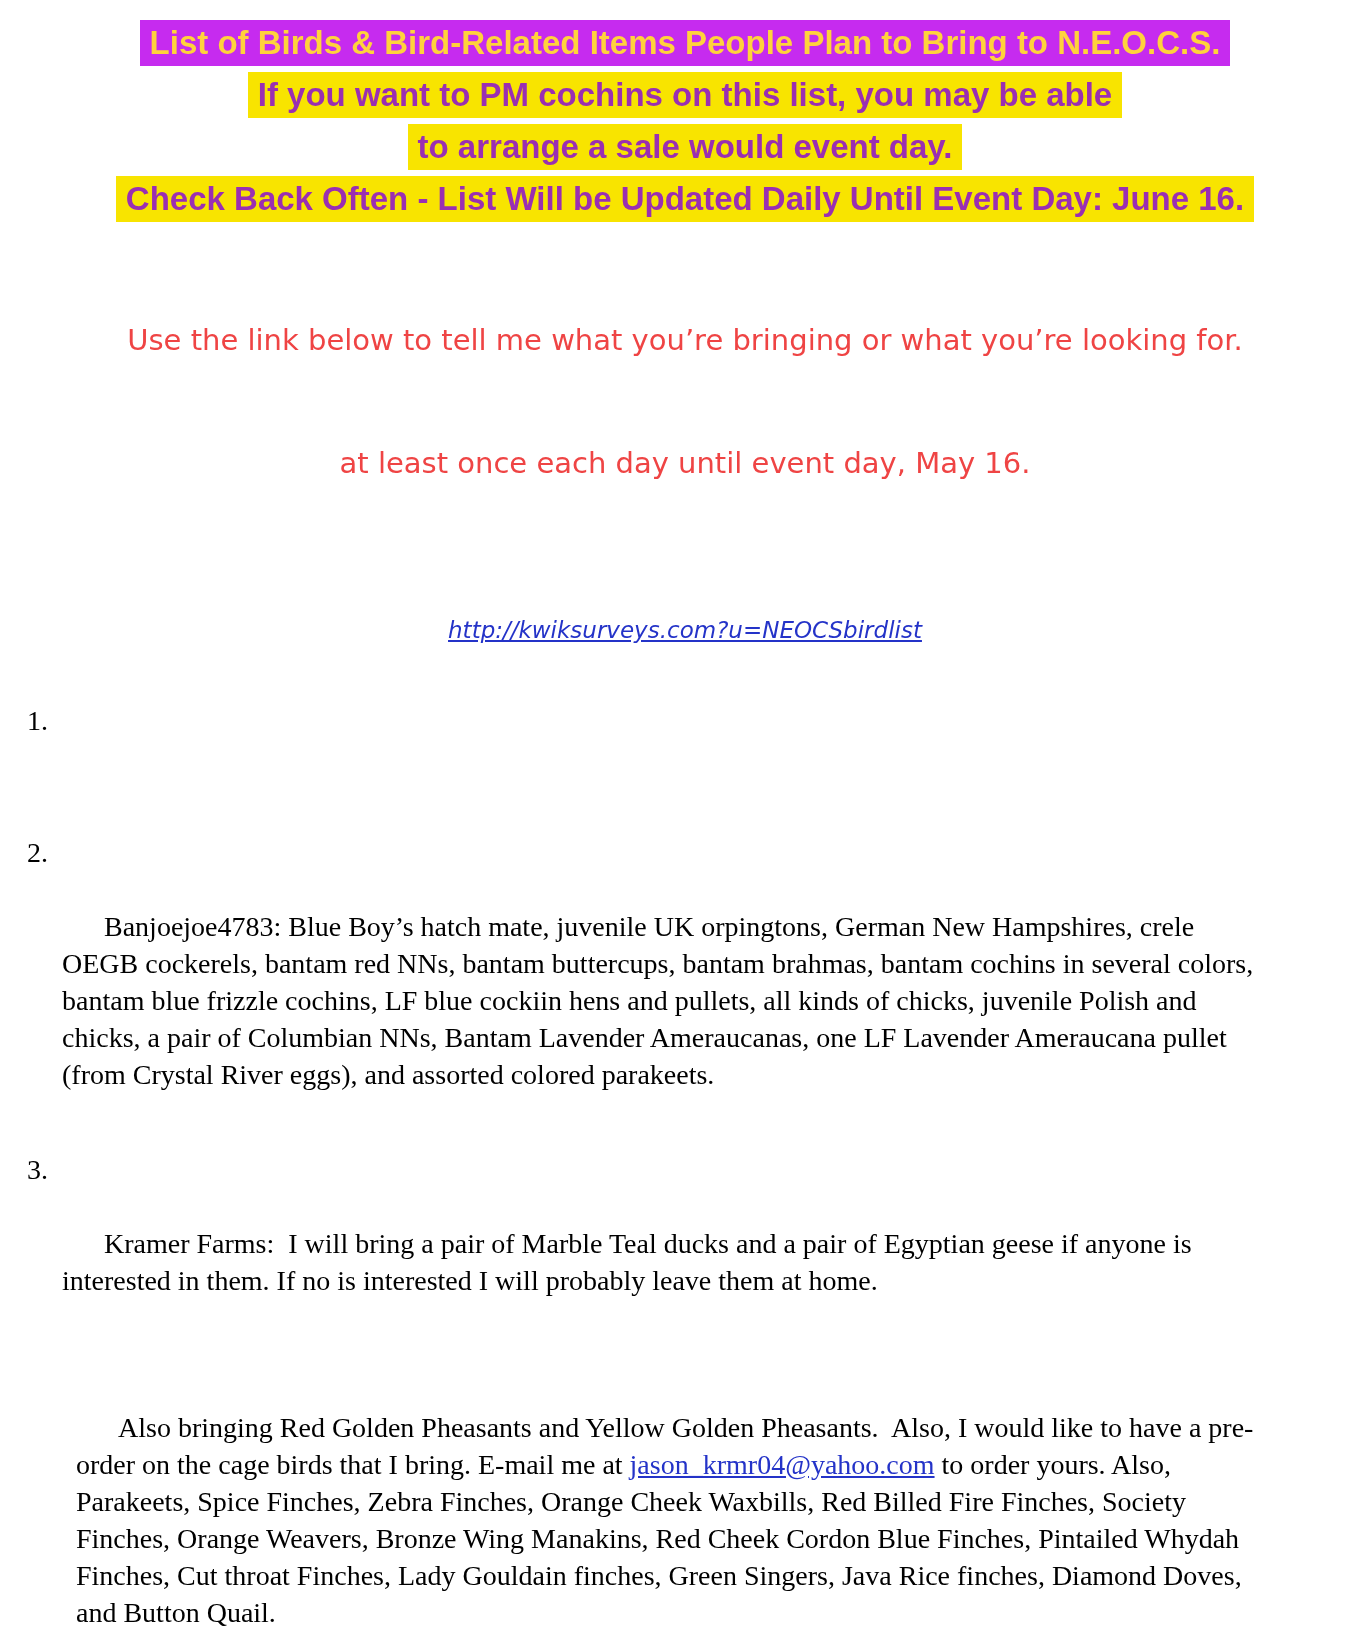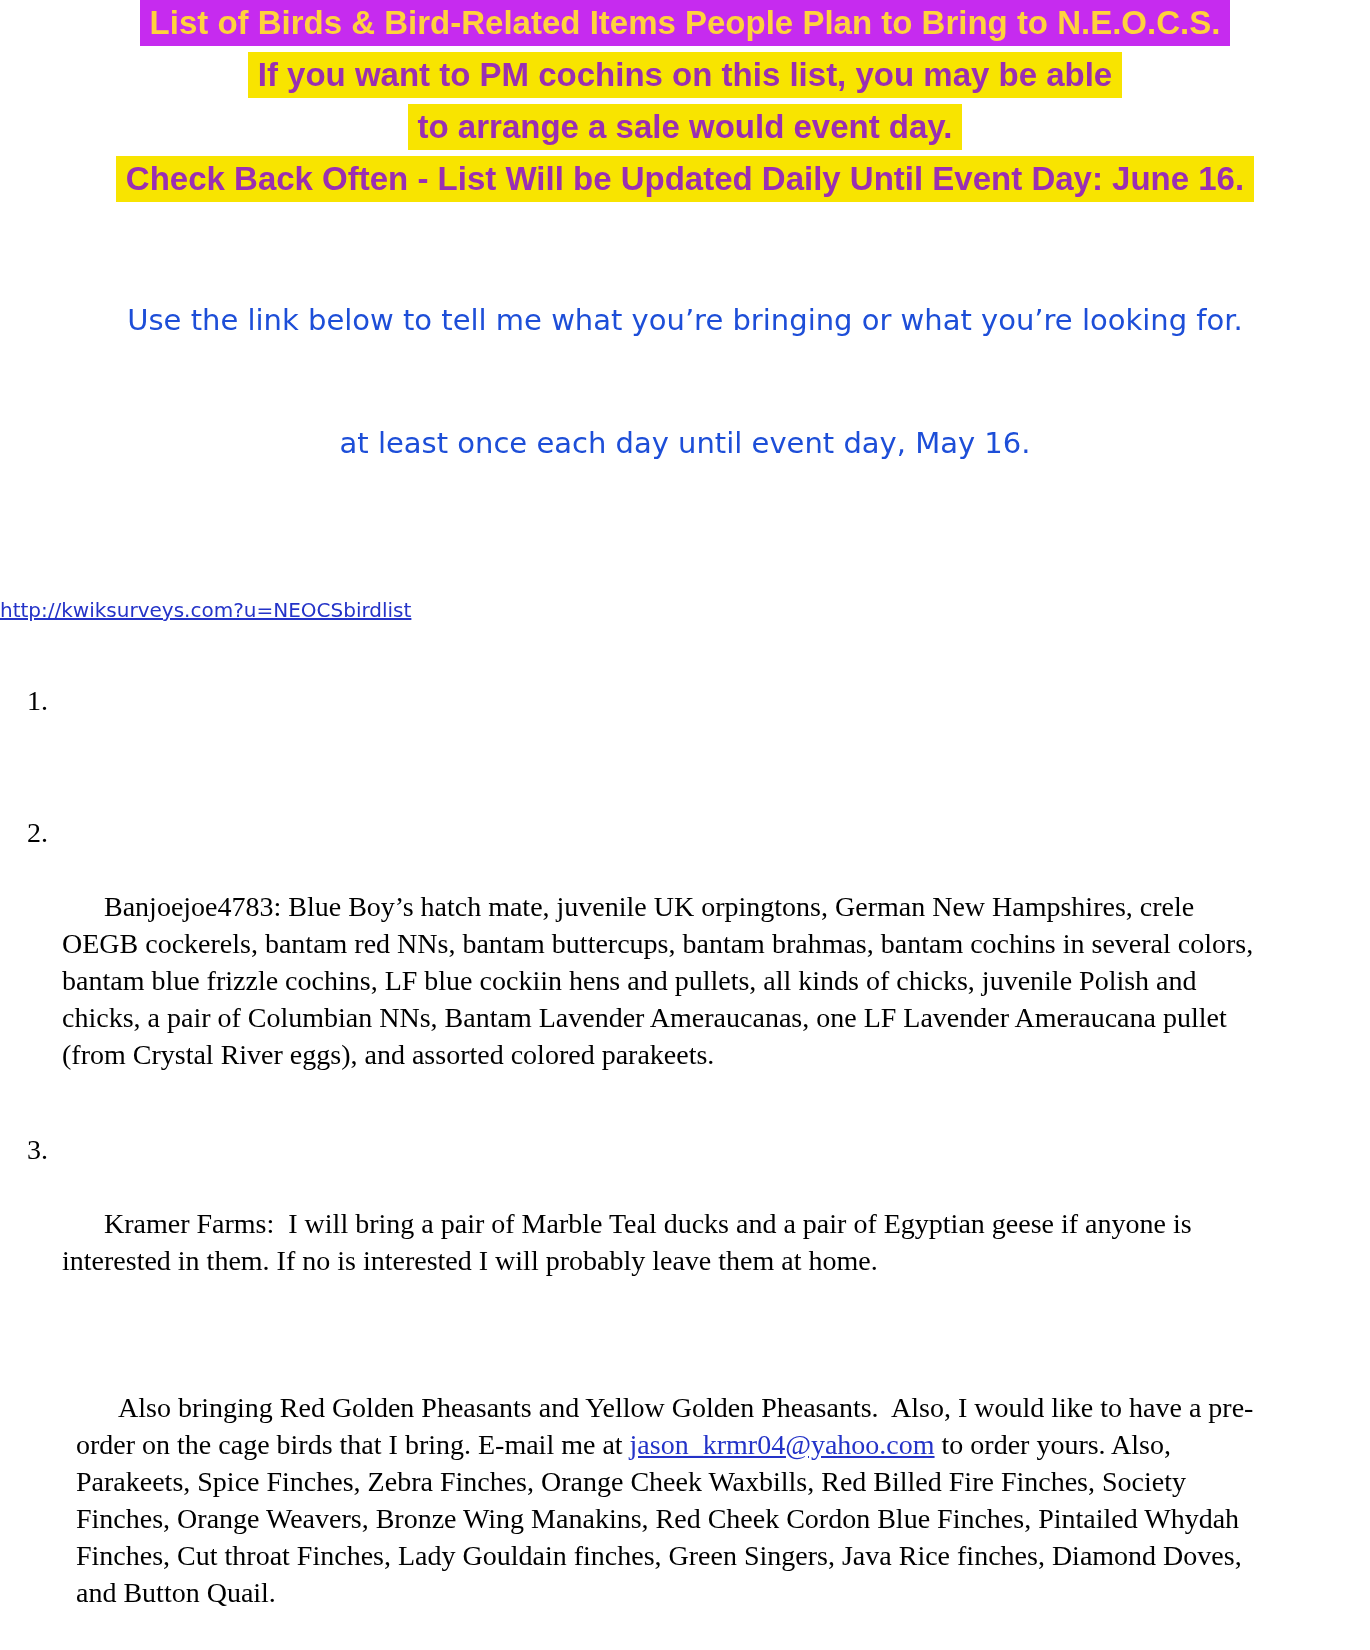--- a/index.html
+++ b/index.html
@@ -5,54 +5,56 @@
   * { box-sizing: border-box; }
   html, body { margin: 0; padding: 0; }
   body {
     width: 1370px;
     height: 1650px;
     background: #ffffff;
     overflow: hidden;
     font-family: "Liberation Serif", serif;
     color: #000000;
   }
-  .page { width: 1370px; height: 1198px; }
+  .page { width: 1370px; height: 1198px; padding-top: 20px; }
 
   
   .header { text-align: center; }
   .hl-line { line-height: 47px; }
   .hl {
     display: inline-block;
     font-family: "Liberation Sans", sans-serif;
     font-weight: 600;
     font-size: 33px;
     line-height: 46px;
     padding: 0 10px;
     white-space: pre-wrap;
   }
   .hl-magenta { background: #C62BEF; color: #FFD23C; }
   .hl-yellow  { background: #F8E400; color: #9A2FB2; }
 
   
   .intro {
     margin-top: 10px;
     text-align: center;
-    color: #1d4ed8;
+    color: #ef4444;
     font-family: "DejaVu Sans", sans-serif;
     font-size: 29px;
     line-height: 41px;
     white-space: pre-wrap;
   }
 
   
   .survey {
     margin-top: 44px;
+    text-align: center;
     font-family: "DejaVu Sans", sans-serif;
-    font-size: 20px;
+    font-size: 23px;
     line-height: 40px;
+    font-style: italic;
   }
   a.link {
     color: #2433C8;
     text-decoration: underline;
     cursor: pointer;
   }
 
   
   .content {
     margin-top: 52px;

